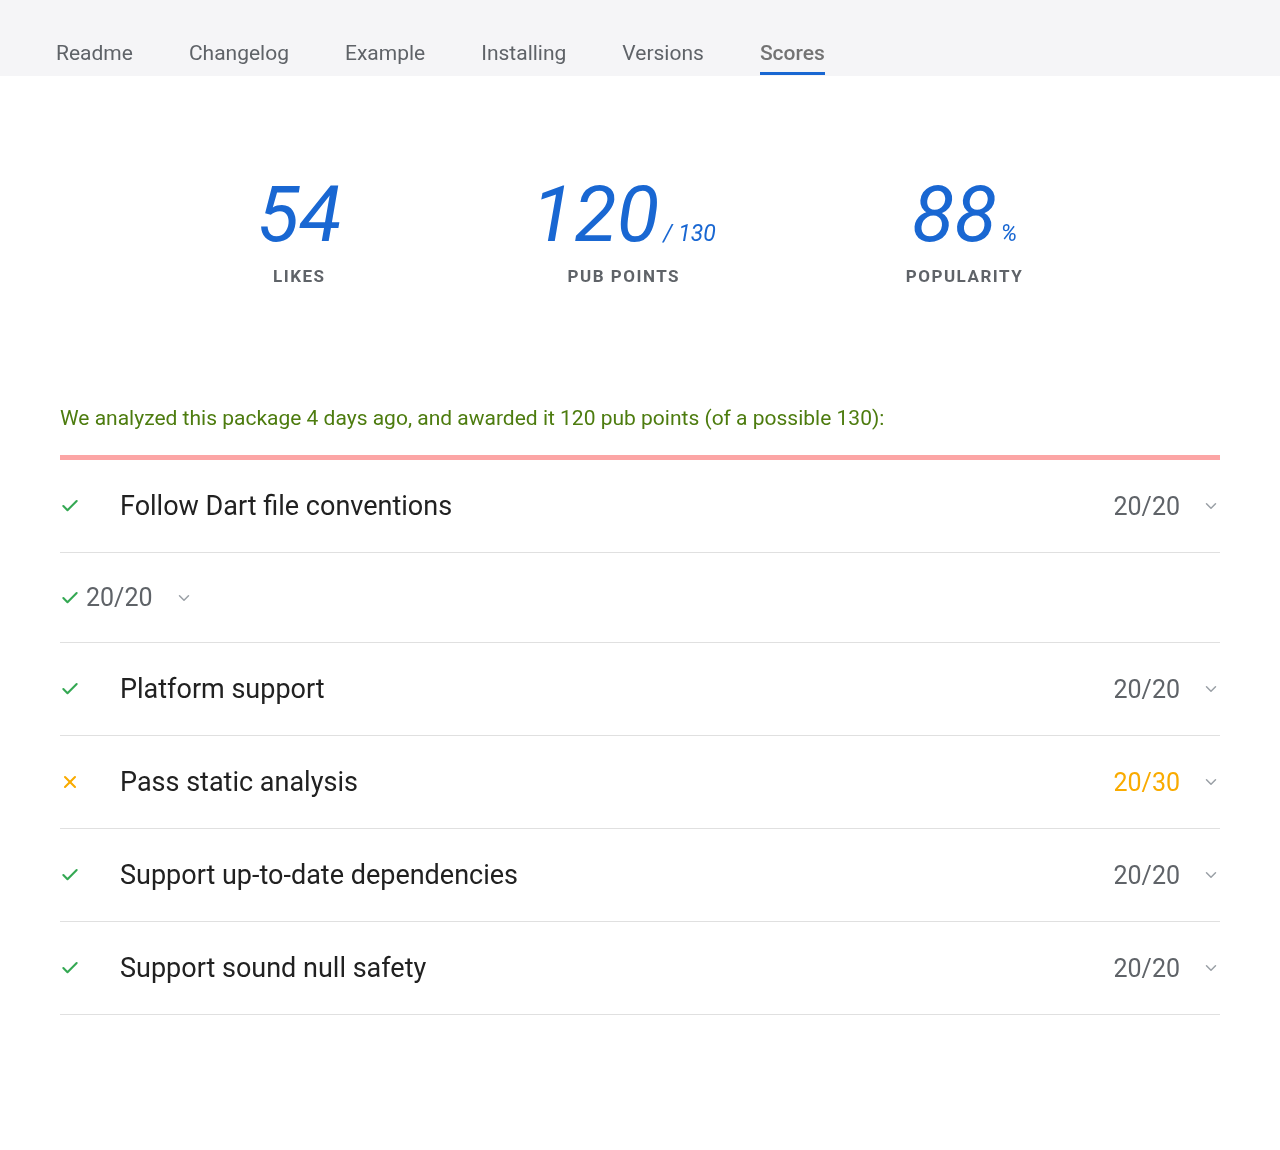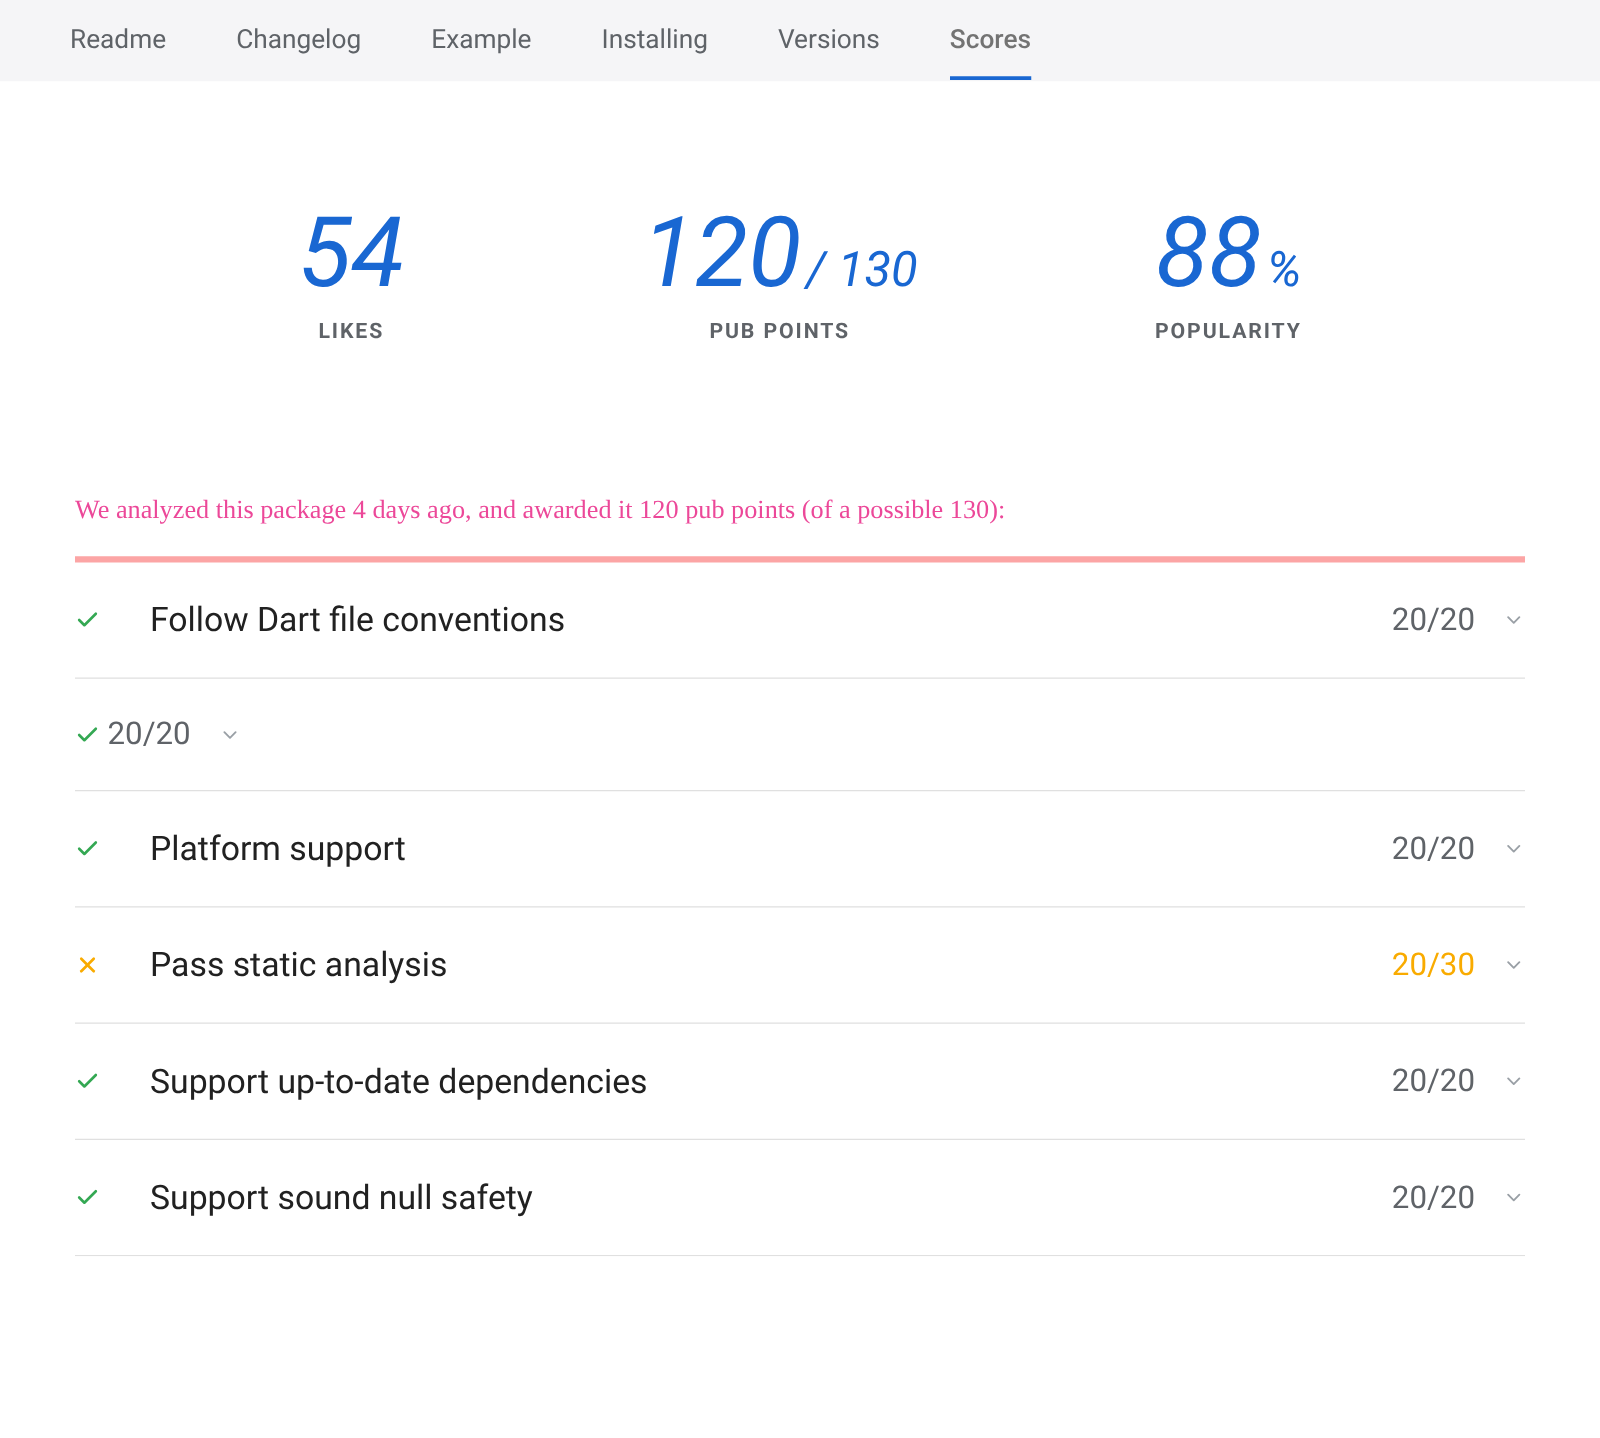--- a/index.html
+++ b/index.html
@@ -18,25 +18,26 @@
     }
     .tabs {
       display: flex;
       background: #f5f5f7;
       padding: 0 10px;
       border-bottom: 1px solid transparent;
       margin: 0 -60px 0 -60px;
       padding-left: 28px;
     }
     .tab {
-      padding: 20px 28px;
+      padding: 10px 28px;
       font-size: 21px;
       color: #5f6368;
       cursor: pointer;
       position: relative;
+      margin-top: 31px;
     }
     .tab.active {
       color: #737373;
       font-weight: 500;
     }
     .tab.active::after {
       content: '';
       position: absolute;
       left: 28px;
       right: 28px;
@@ -56,36 +57,35 @@
     .score-value {
       color: #1967d2;
       font-weight: 400;
       font-style: italic;
     }
     .score-big {
       font-size: 78px;
       line-height: 1;
     }
     .score-suffix {
-      font-size: 39px;
+      font-size: 23px;
       color: #1967d2;
       margin-left: 4px;
     }
     .score-label {
       font-size: 17px;
       color: #5f6368;
       letter-spacing: 1.5px;
       margin-top: 12px;
       font-weight: 700;
     }
     .analysis-text {
       font-size: 21px;
-      color: #ec4899;
+      color: #4d7c0f;
       margin: 60px 0 25px 0;
-      font-family: Liberation Serif, serif;
     }
     .criteria-list {
       border-top: 5px solid #fca5a5;
     }
     .criteria-item {
       display: flex;
       align-items: center;
       padding: 30px 0;
       border-bottom: 1px solid #e0e0e0;
       cursor: pointer;

